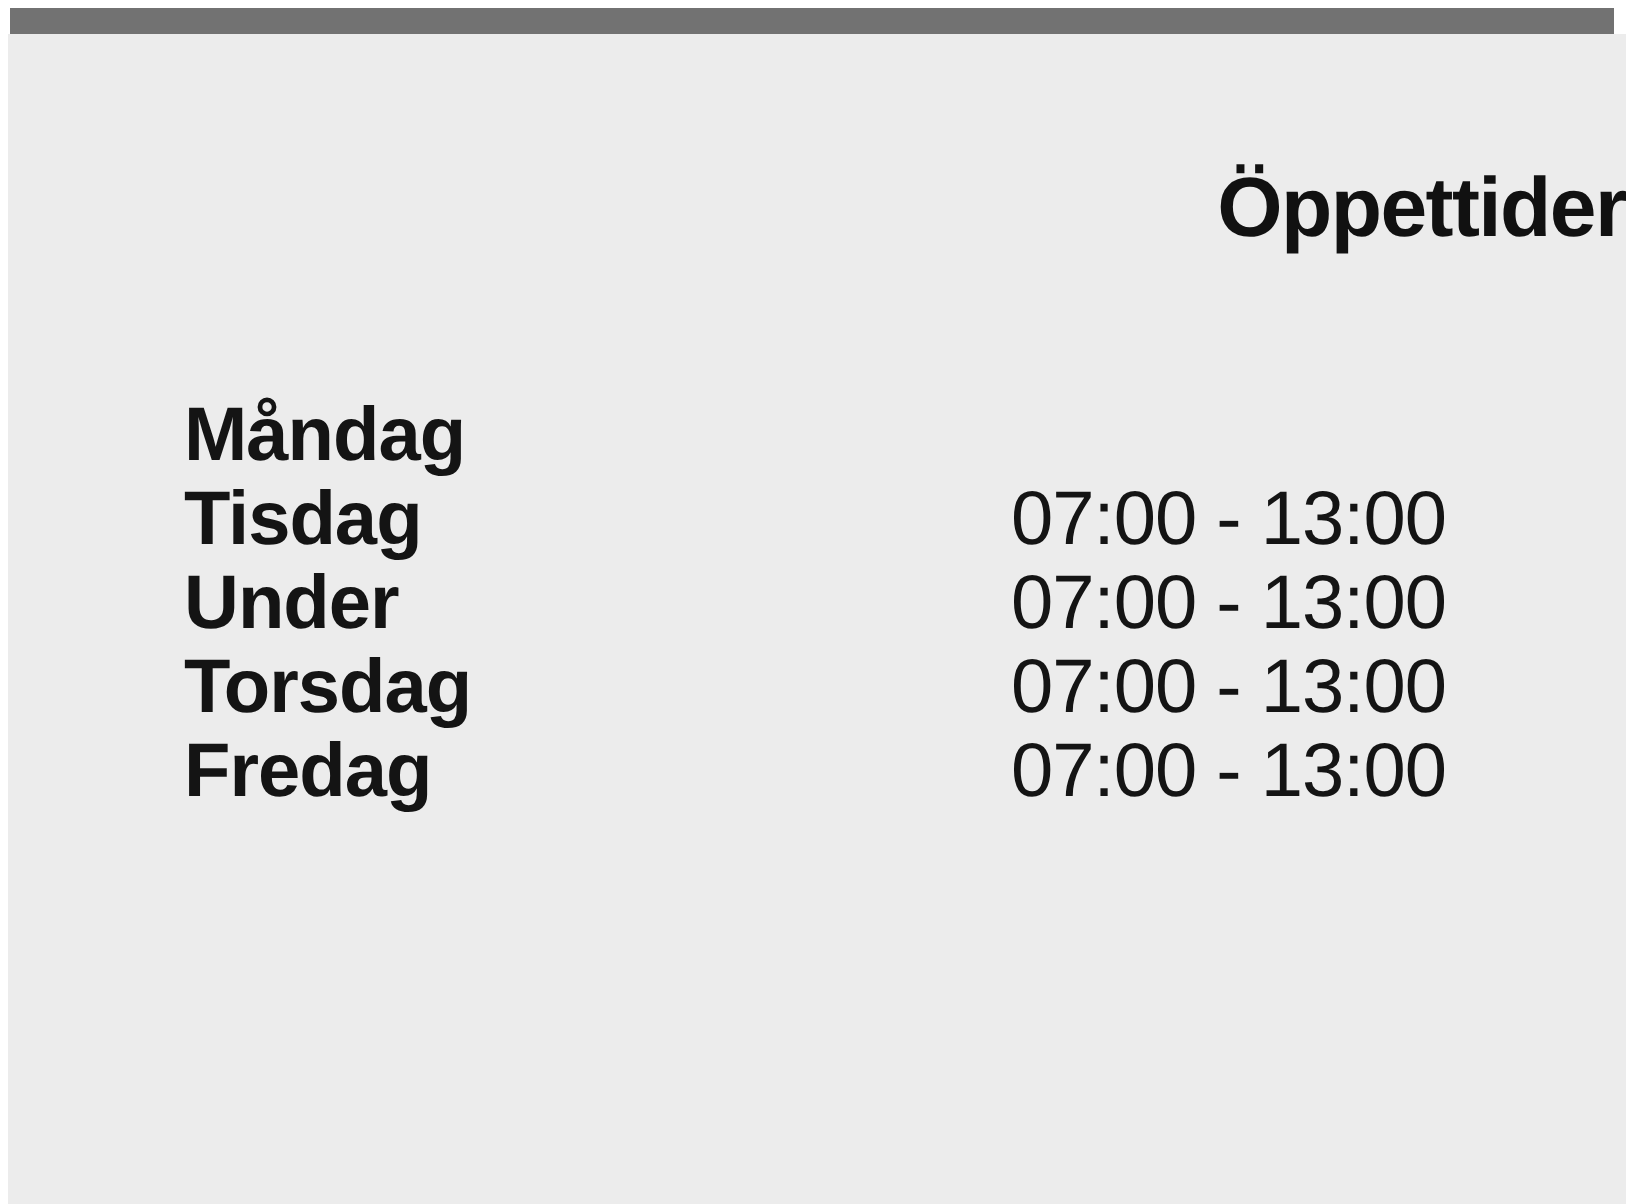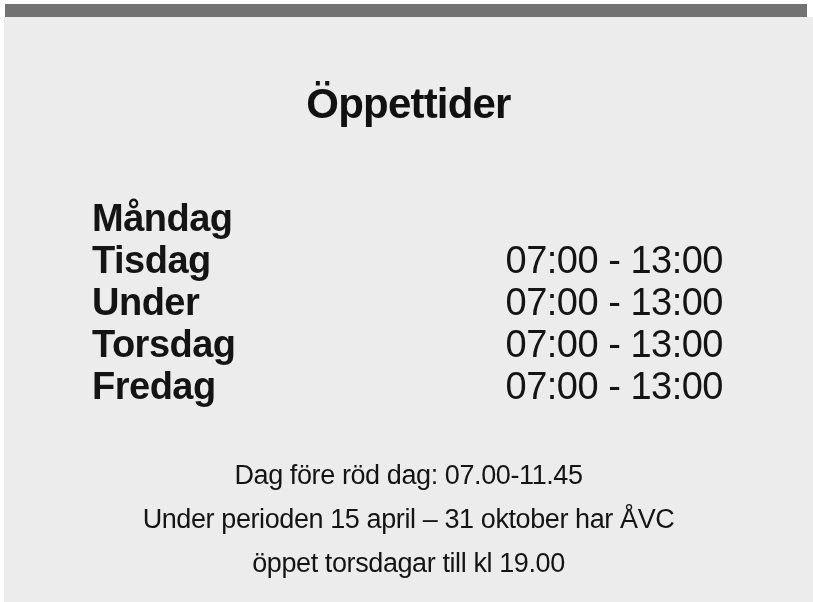--- a/index.html
+++ b/index.html
@@ -1,15 +1,15 @@
 <!DOCTYPE html>
 <html><head>
 <meta charset="utf-8">
 <style>
-  * { margin: 0; padding: 0; box-sizing: border-box; }
+  * { margin: 0; padding: 0; box-sizing: border-box; text-align: right; }
   html, body { width: 813px; height: 602px; }
   body {
     position: relative;
     background: #ffffff;
     font-family: "Liberation Sans", sans-serif;
     color: #141414;
     overflow: hidden;
   }
   .topbar {
     position: absolute;
@@ -90,19 +90,14 @@
     <div class="schedule-row">
       <span class="day">Torsdag</span>
       <span class="hours">07:00 - 13:00</span>
     </div>
     <div class="schedule-row">
       <span class="day">Fredag</span>
       <span class="hours">07:00 - 13:00</span>
     </div>
   </div>
 
-  <div class="notes">
-    <div>Dag före röd dag: 07.00-11.45</div>
-    <div>Under perioden 15 april – 31 oktober har ÅVC</div>
-    <div>öppet torsdagar till kl 19.00</div>
-  </div>
 
 </div>
 
 </body></html>

